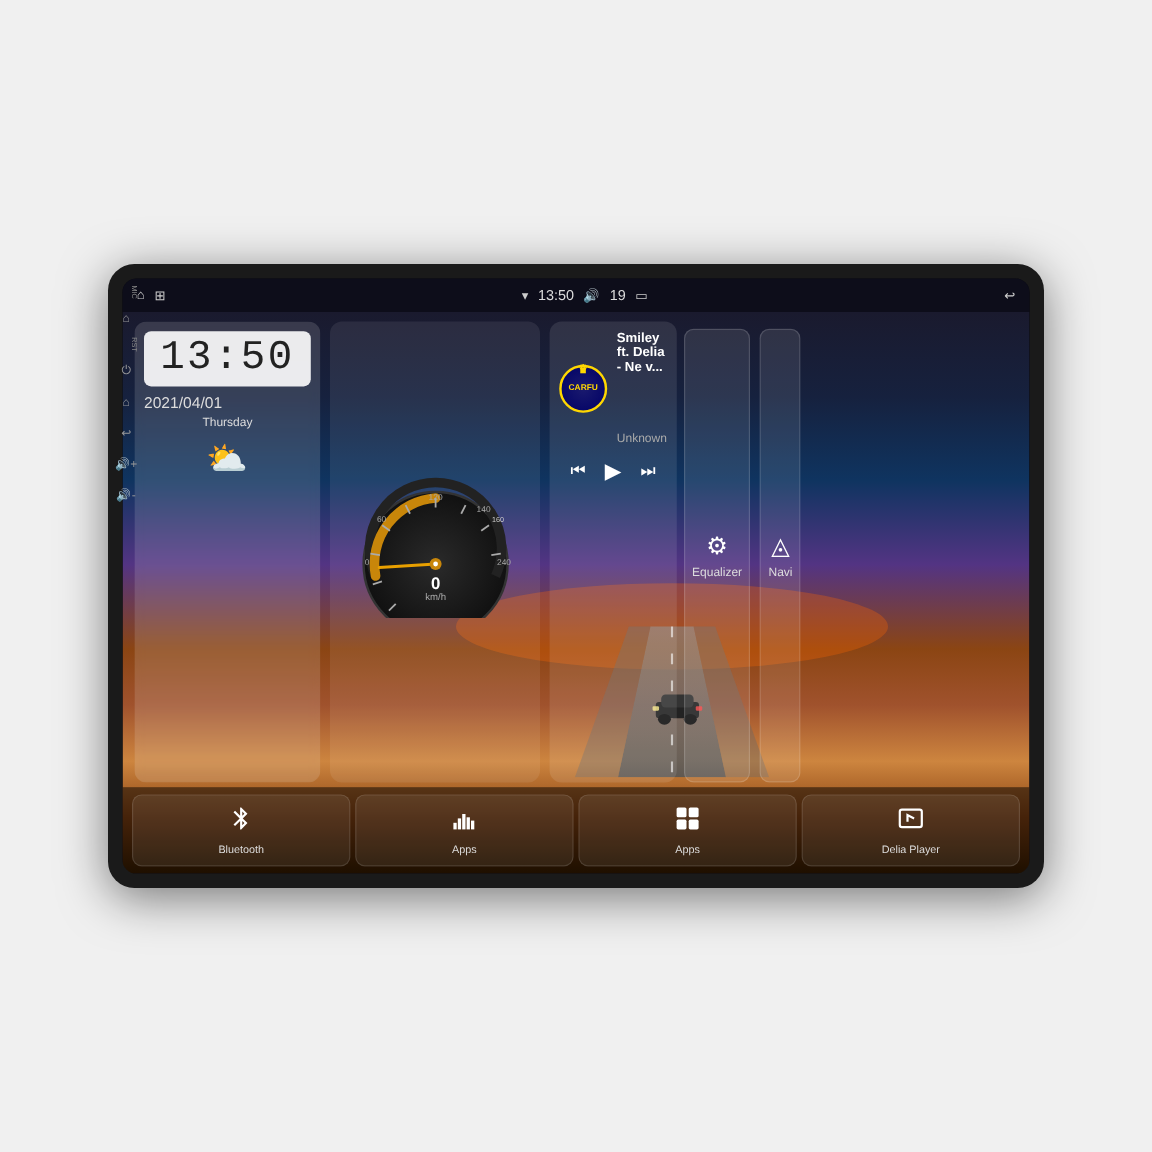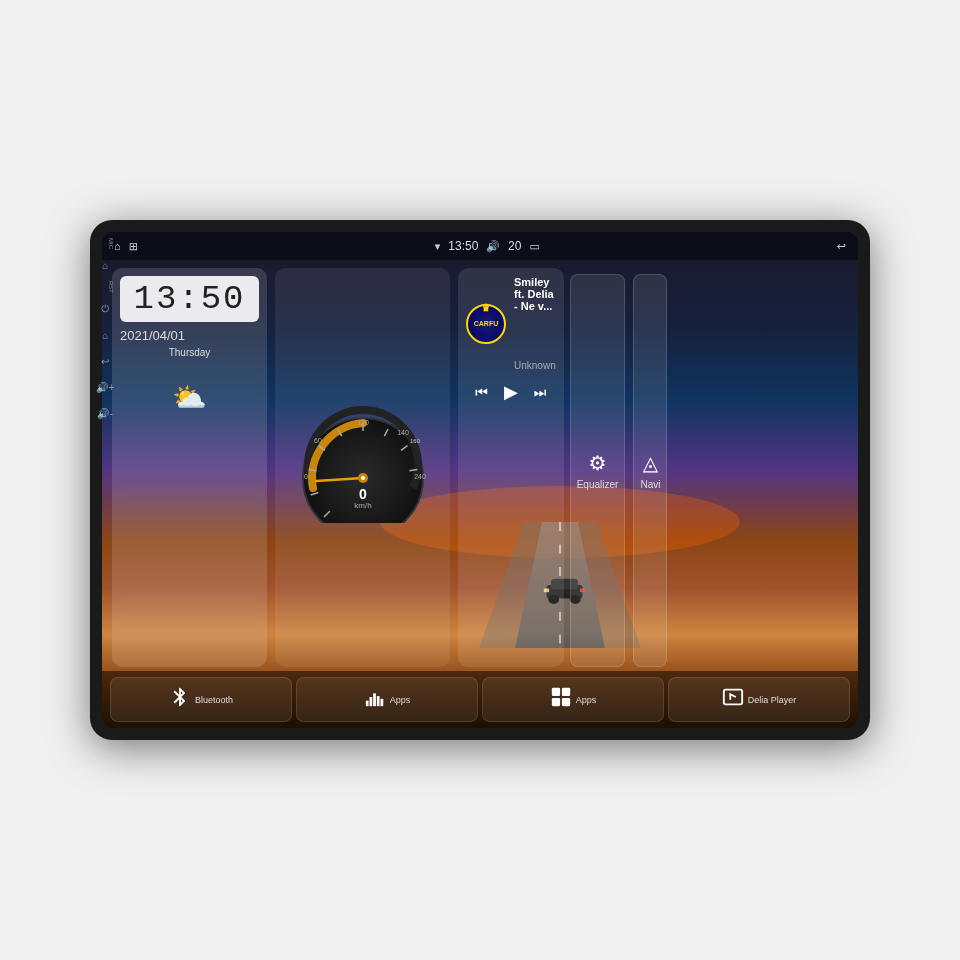--- a/index.html
+++ b/index.html
@@ -179,21 +179,21 @@
       color: #ddd;
       font-size: 13px;
       margin-bottom: 4px;
       text-align: left;
     }
 
     .clock-day {
       color: #ddd;
       font-size: 10px;
       text-align: center;
-      margin-bottom: 23px;
+      margin-bottom: 8px;
     }
 
     .weather-icon {
       font-size: 28px;
       text-align: center;
       margin-top: 4px;
     }
 
     
     .speed-widget {
@@ -338,21 +338,21 @@
       background: rgba(0,0,0,0.5);
       display: flex;
       padding: 6px 8px;
       gap: 4px;
       flex-shrink: 0;
     }
 
     .bottom-btn {
       flex: 1;
       display: flex;
-      flex-direction: row;
+      flex-direction: column;
       align-items: center;
       justify-content: center;
       padding: 8px 4px;
       background: rgba(255,255,255,0.08);
       border-radius: 8px;
       cursor: pointer;
       border: 1px solid rgba(255,255,255,0.12);
       gap: 4px;
     }
 
@@ -402,21 +402,21 @@
 
     <div class="status-bar">
       <div class="status-left">
         <span class="status-icon">⌂</span>
         <span class="status-icon">⊞</span>
       </div>
       <div class="status-center">
         <span class="status-icon">▾</span>
         <span>13:50</span>
         <span class="status-icon">🔊</span>
-        <span>20</span>
+        <span>19</span>
         <span class="status-icon">▭</span>
       </div>
       <div class="status-right">
         <span class="status-icon">↩</span>
       </div>
     </div>
 
     <div class="main-area">
       <div class="bg-gradient"></div>
 

